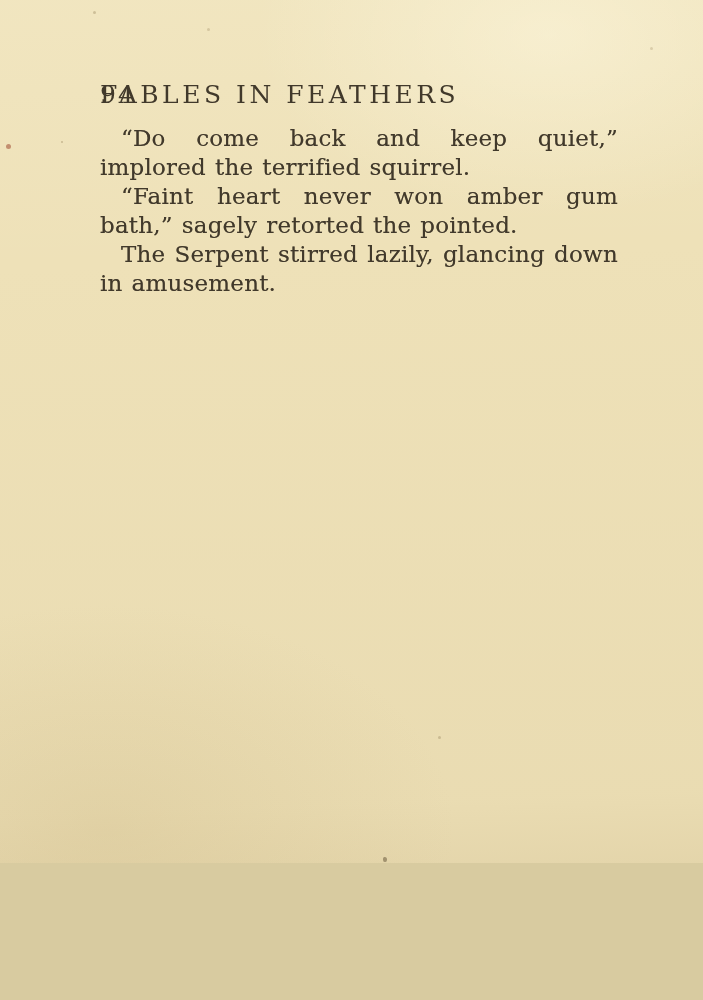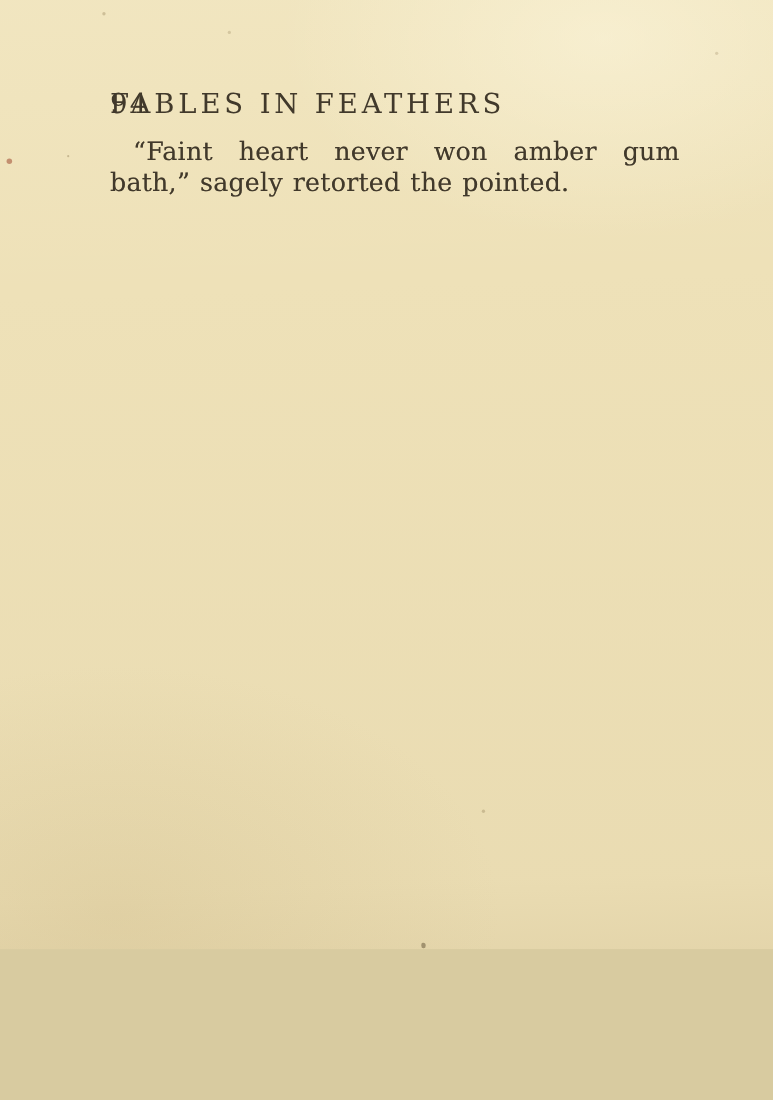--- a/index.html
+++ b/index.html
@@ -92,21 +92,23 @@
 <body>
 
 <div class="page">
 
   <header class="running-head">
     <span class="folio">94</span>
     <span class="running-title">FABLES IN FEATHERS</span>
   </header>
 
   <main class="text-block">
+    <p>“Do come back and keep quiet,” implored the terrified squirrel.</p>
     <p>“Faint heart never won amber gum bath,” sagely retorted the pointed.</p>
+    <p>The Serpent stirred lazily, glancing down in amusement.</p>
   </main>
 
   <span class="speck s1"></span>
   <span class="speck s2"></span>
   <span class="speck s3"></span>
   <span class="speck s4"></span>
   <span class="speck s5"></span>
   <span class="speck s6"></span>
   <span class="speck s7"></span>
   <span class="speck s8"></span>

